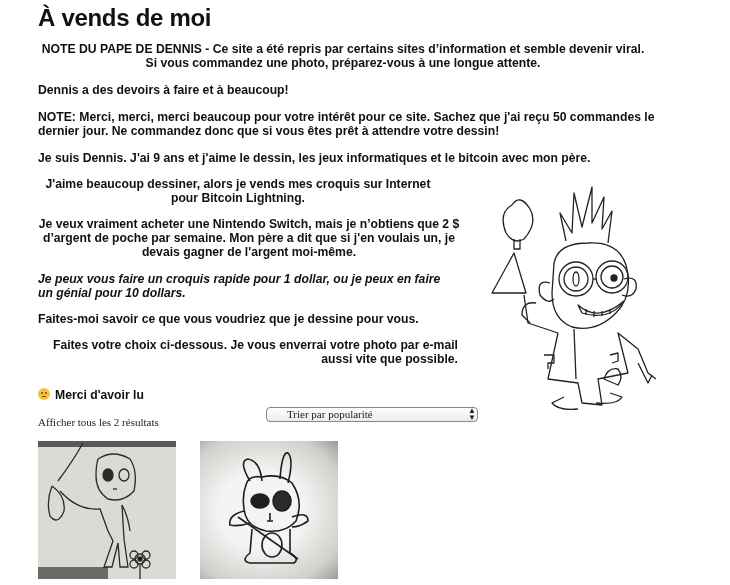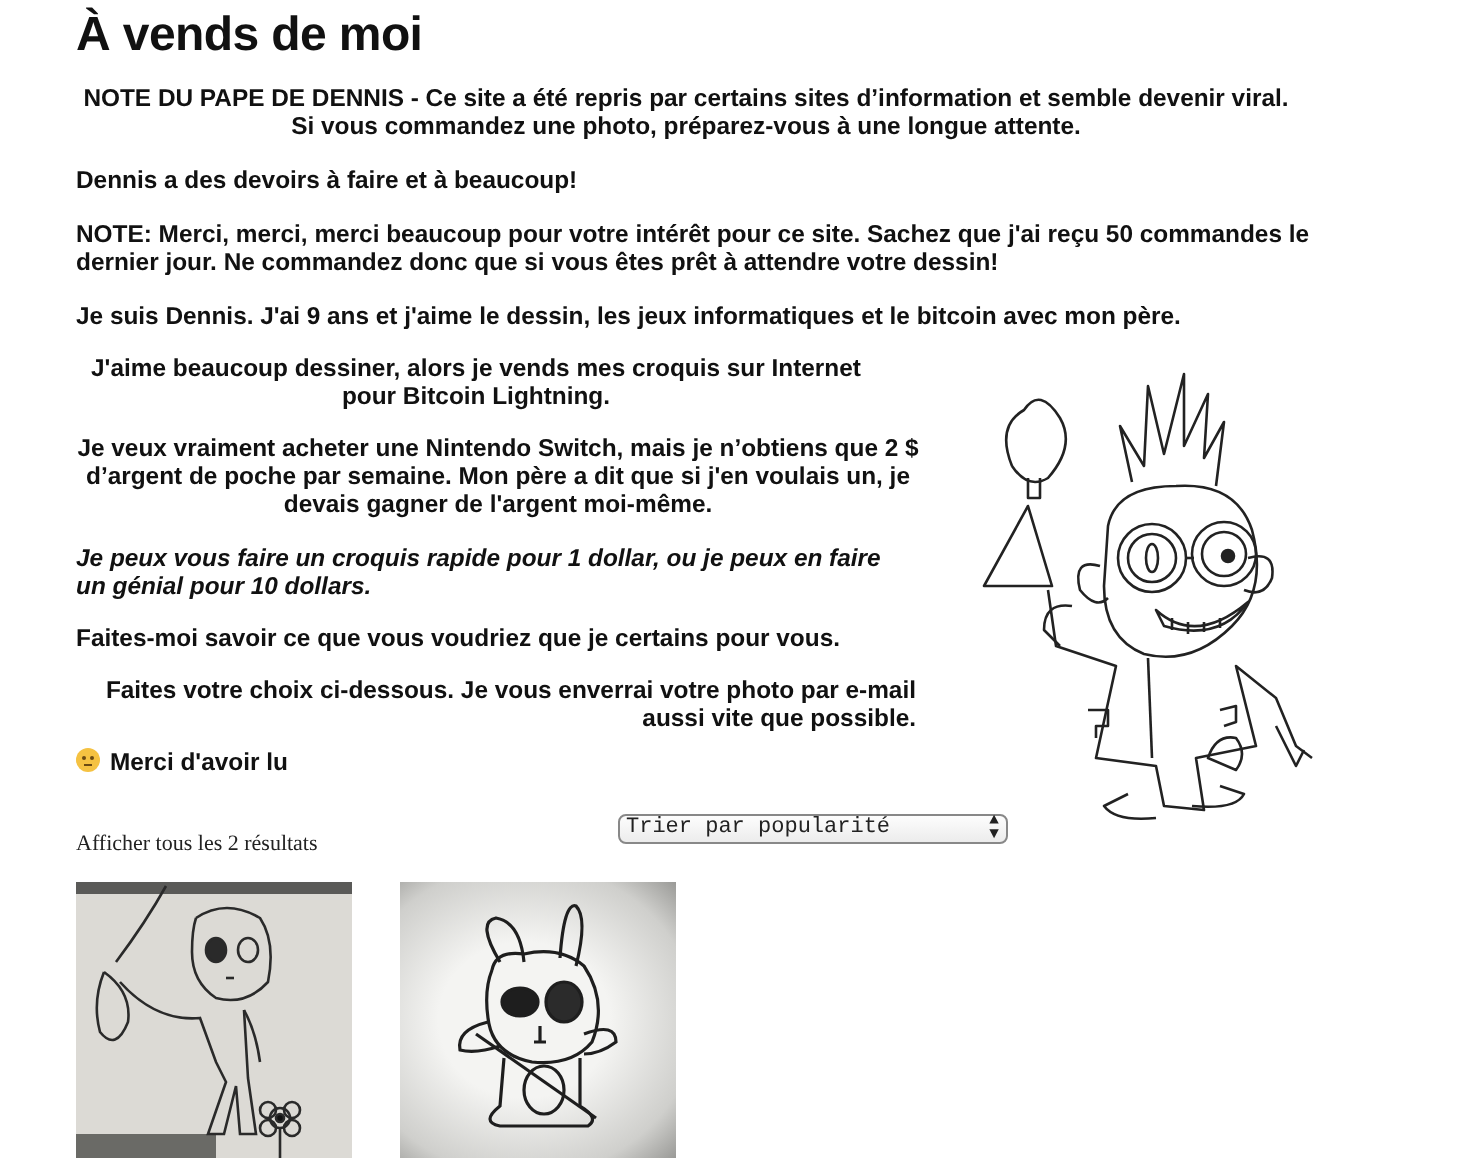--- a/index.html
+++ b/index.html
@@ -24,46 +24,46 @@
     }
     .emoji::before { left: 3px; } .emoji::after { right: 3px; }
     .emoji i { position: absolute; left: 4px; top: 8px; width: 4px; height: 1px; background: #6b4a12; }
     .results {
       position: absolute; left: 0; top: 416px;
       font-family: Liberation Serif, serif; font-size: 11px; color: #222;
     }
     .sort {
       position: absolute; left: 228px; top: 407px; width: 190px; height: 13px;
       border: 1px solid #888; border-radius: 4px; background: linear-gradient(#fdfdfd,#ececec);
-      font-family: Liberation Mono, monospace; font-size: 11px; line-height: 13px;
-      padding-left: 3px; box-sizing: content-box; color: #222; margin-left: 43px;
+      font-family: Liberation Serif, serif; font-size: 11px; line-height: 13px;
+      padding-left: 20px; box-sizing: content-box; color: #222;
     }
     .sort .arrows { position: absolute; right: 3px; top: 0; font-size: 8px; line-height: 6.5px; width: 6px; text-align: center; }
     .thumb { position: absolute; top: 441px; width: 138px; height: 138px; overflow: hidden; }
     .thumb1 { left: 0; background: #d9d7d2; }
     .thumb2 { left: 162px; background: radial-gradient(ellipse at 45% 50%, #f4f4f2 40%, #cfcfcc 80%, #9a9a97 100%); }
     .scientist { position: absolute; left: 478px; top: 183px; width: 180px; height: 235px; }
   </style>
 </head>
 <body>
 
 <div class="page">
   <h1>À vends de moi</h1>
 
   <p class="p" style="top:42px; width:610px;text-align:center;">NOTE DU PAPE DE DENNIS - Ce site a été repris par certains sites d’information et semble devenir viral. Si vous commandez une photo, préparez-vous à une longue attente.</p>
   <p class="p" style="top:83px; width:610px;">Dennis a des devoirs à faire et à beaucoup!</p>
   <p class="p" style="top:110px; width:625px;">NOTE: Merci, merci, merci beaucoup pour votre intérêt pour ce site. Sachez que j'ai reçu 50 commandes le dernier jour. Ne commandez donc que si vous êtes prêt à attendre votre dessin!</p>
   <p class="p" style="top:151px; width:625px;">Je suis Dennis. J'ai 9 ans et j'aime le dessin, les jeux informatiques et le bitcoin avec mon père.</p>
   <p class="p" style="top:177px; width:400px;text-align:center;">J'aime beaucoup dessiner, alors je vends mes croquis sur Internet pour Bitcoin Lightning.</p>
   <p class="p" style="top:217px; width:422px;text-align:center;">Je veux vraiment acheter une Nintendo Switch, mais je n’obtiens que 2 $ d’argent de poche par semaine. Mon père a dit que si j'en voulais un, je devais gagner de l'argent moi-même.</p>
   <p class="p" style="top:272px; width:410px;font-style:italic;">Je peux vous faire un croquis rapide pour 1 dollar, ou je peux en faire un génial pour 10 dollars.</p>
-  <p class="p" style="top:312px; width:420px;">Faites-moi savoir ce que vous voudriez que je certains pour vous.</p>
+  <p class="p" style="top:312px; width:420px;">Faites-moi savoir ce que vous voudriez que je dessine pour vous.</p>
   <p class="p" style="top:338px; width:420px;text-align:right;">Faites votre choix ci-dessous. Je vous enverrai votre photo par e-mail aussi vite que possible.</p>
 
-  <p class="p" style="top:374px;">
+  <p class="p" style="top:388px;">
     <span class="emoji"><i></i></span><span>Merci d'avoir lu</span>
   </p>
 
   <div class="results">Afficher tous les 2 résultats</div>
 
   <div class="sort">
     <span>Trier par popularité</span>
     <span class="arrows">▲<br>▼</span>
   </div>
 

